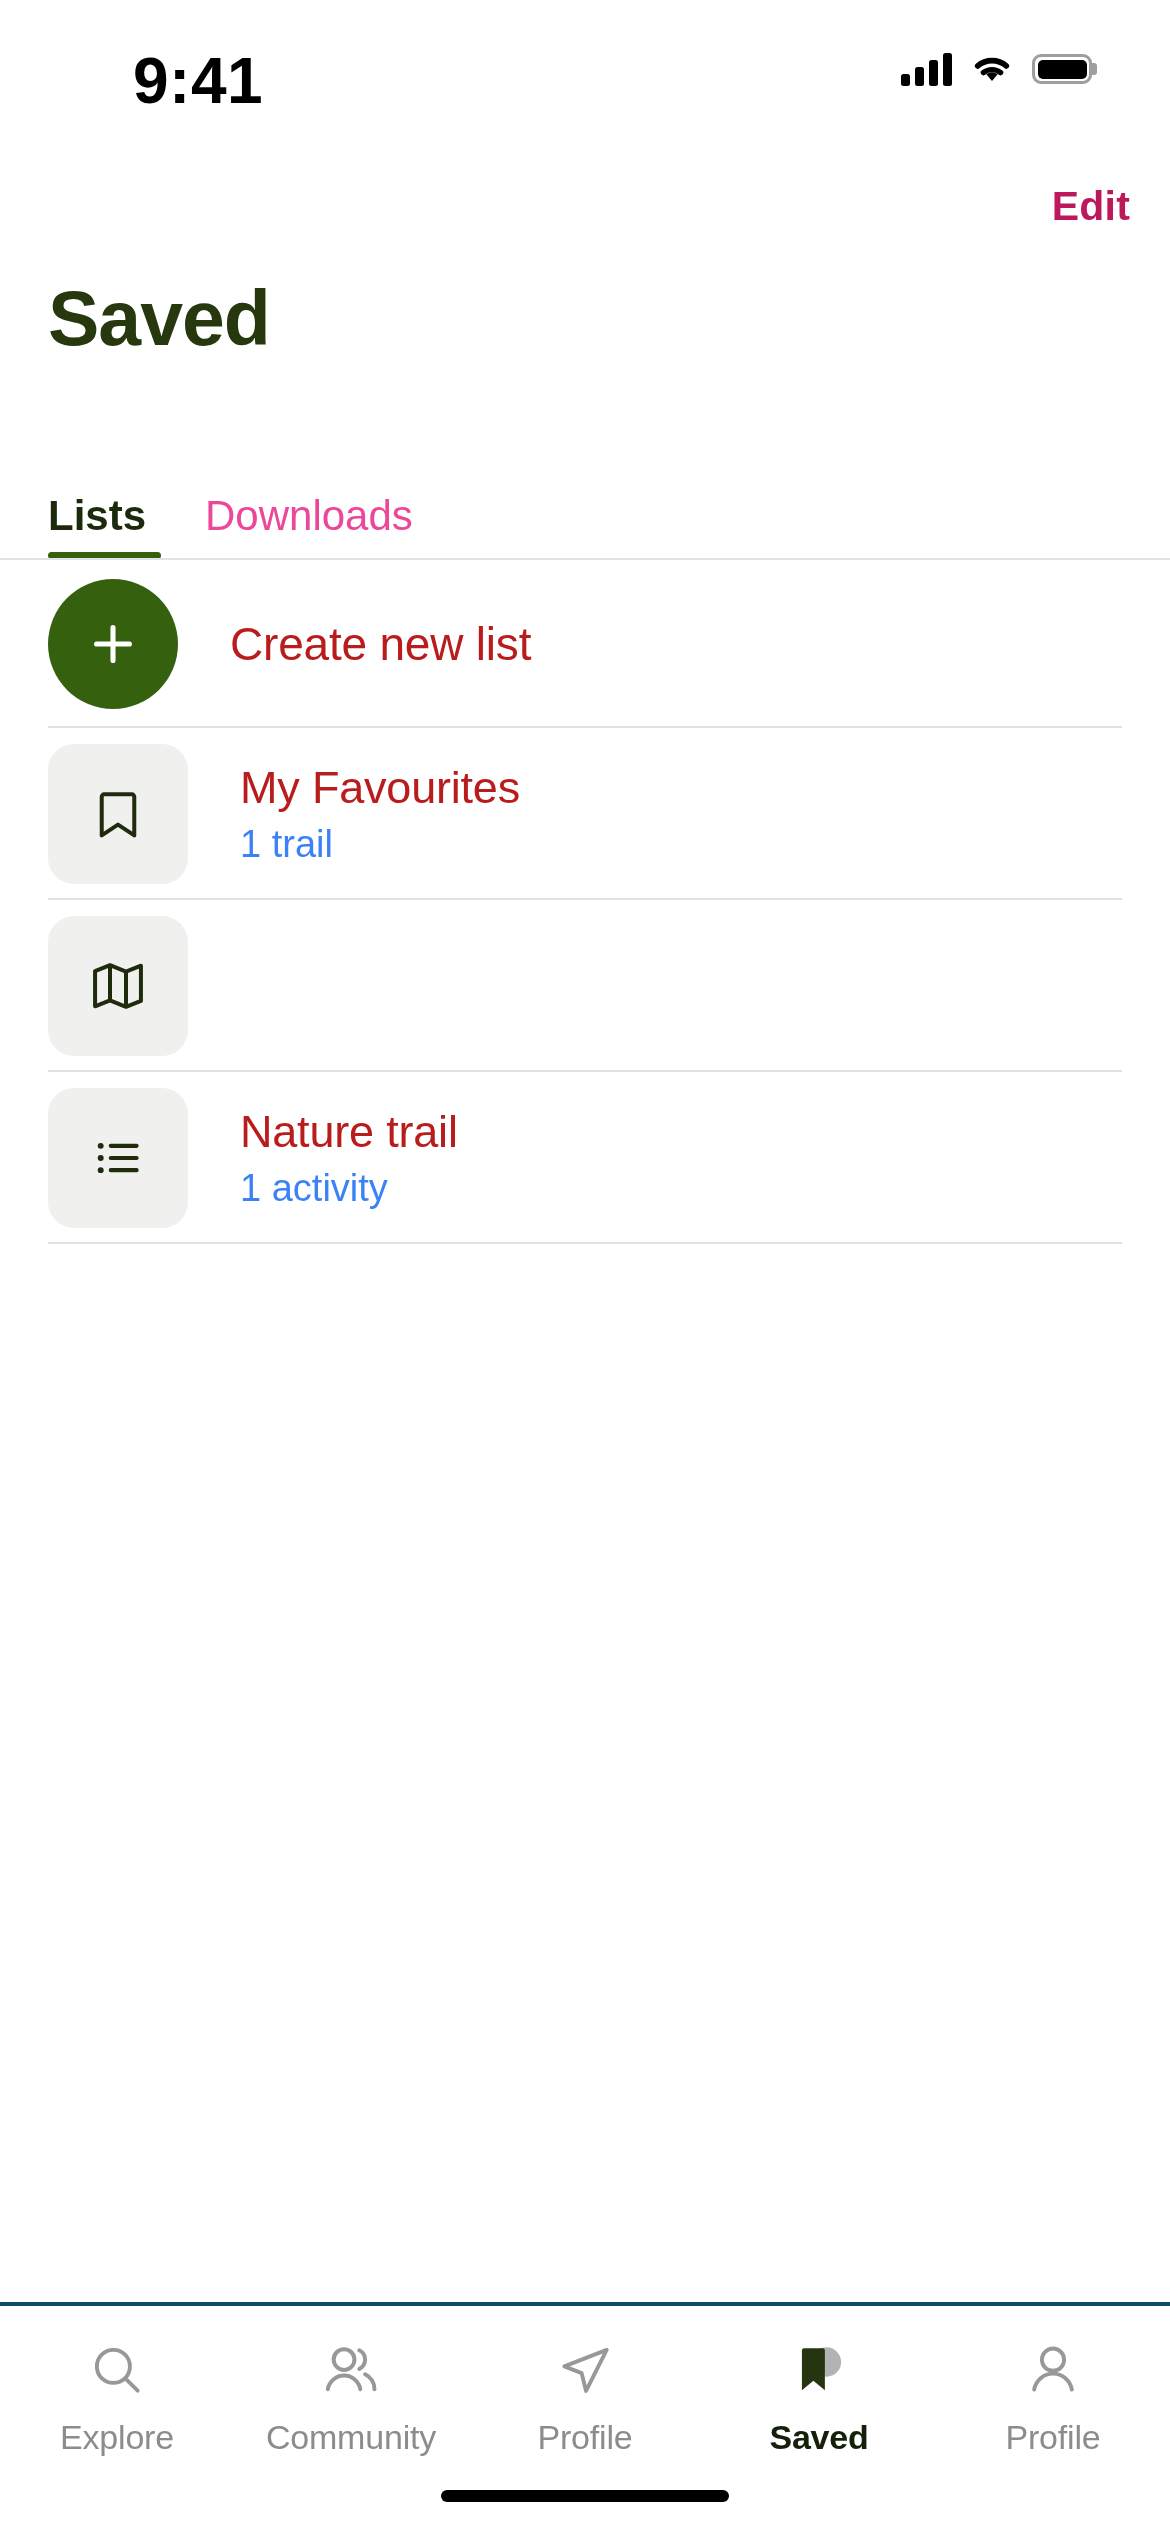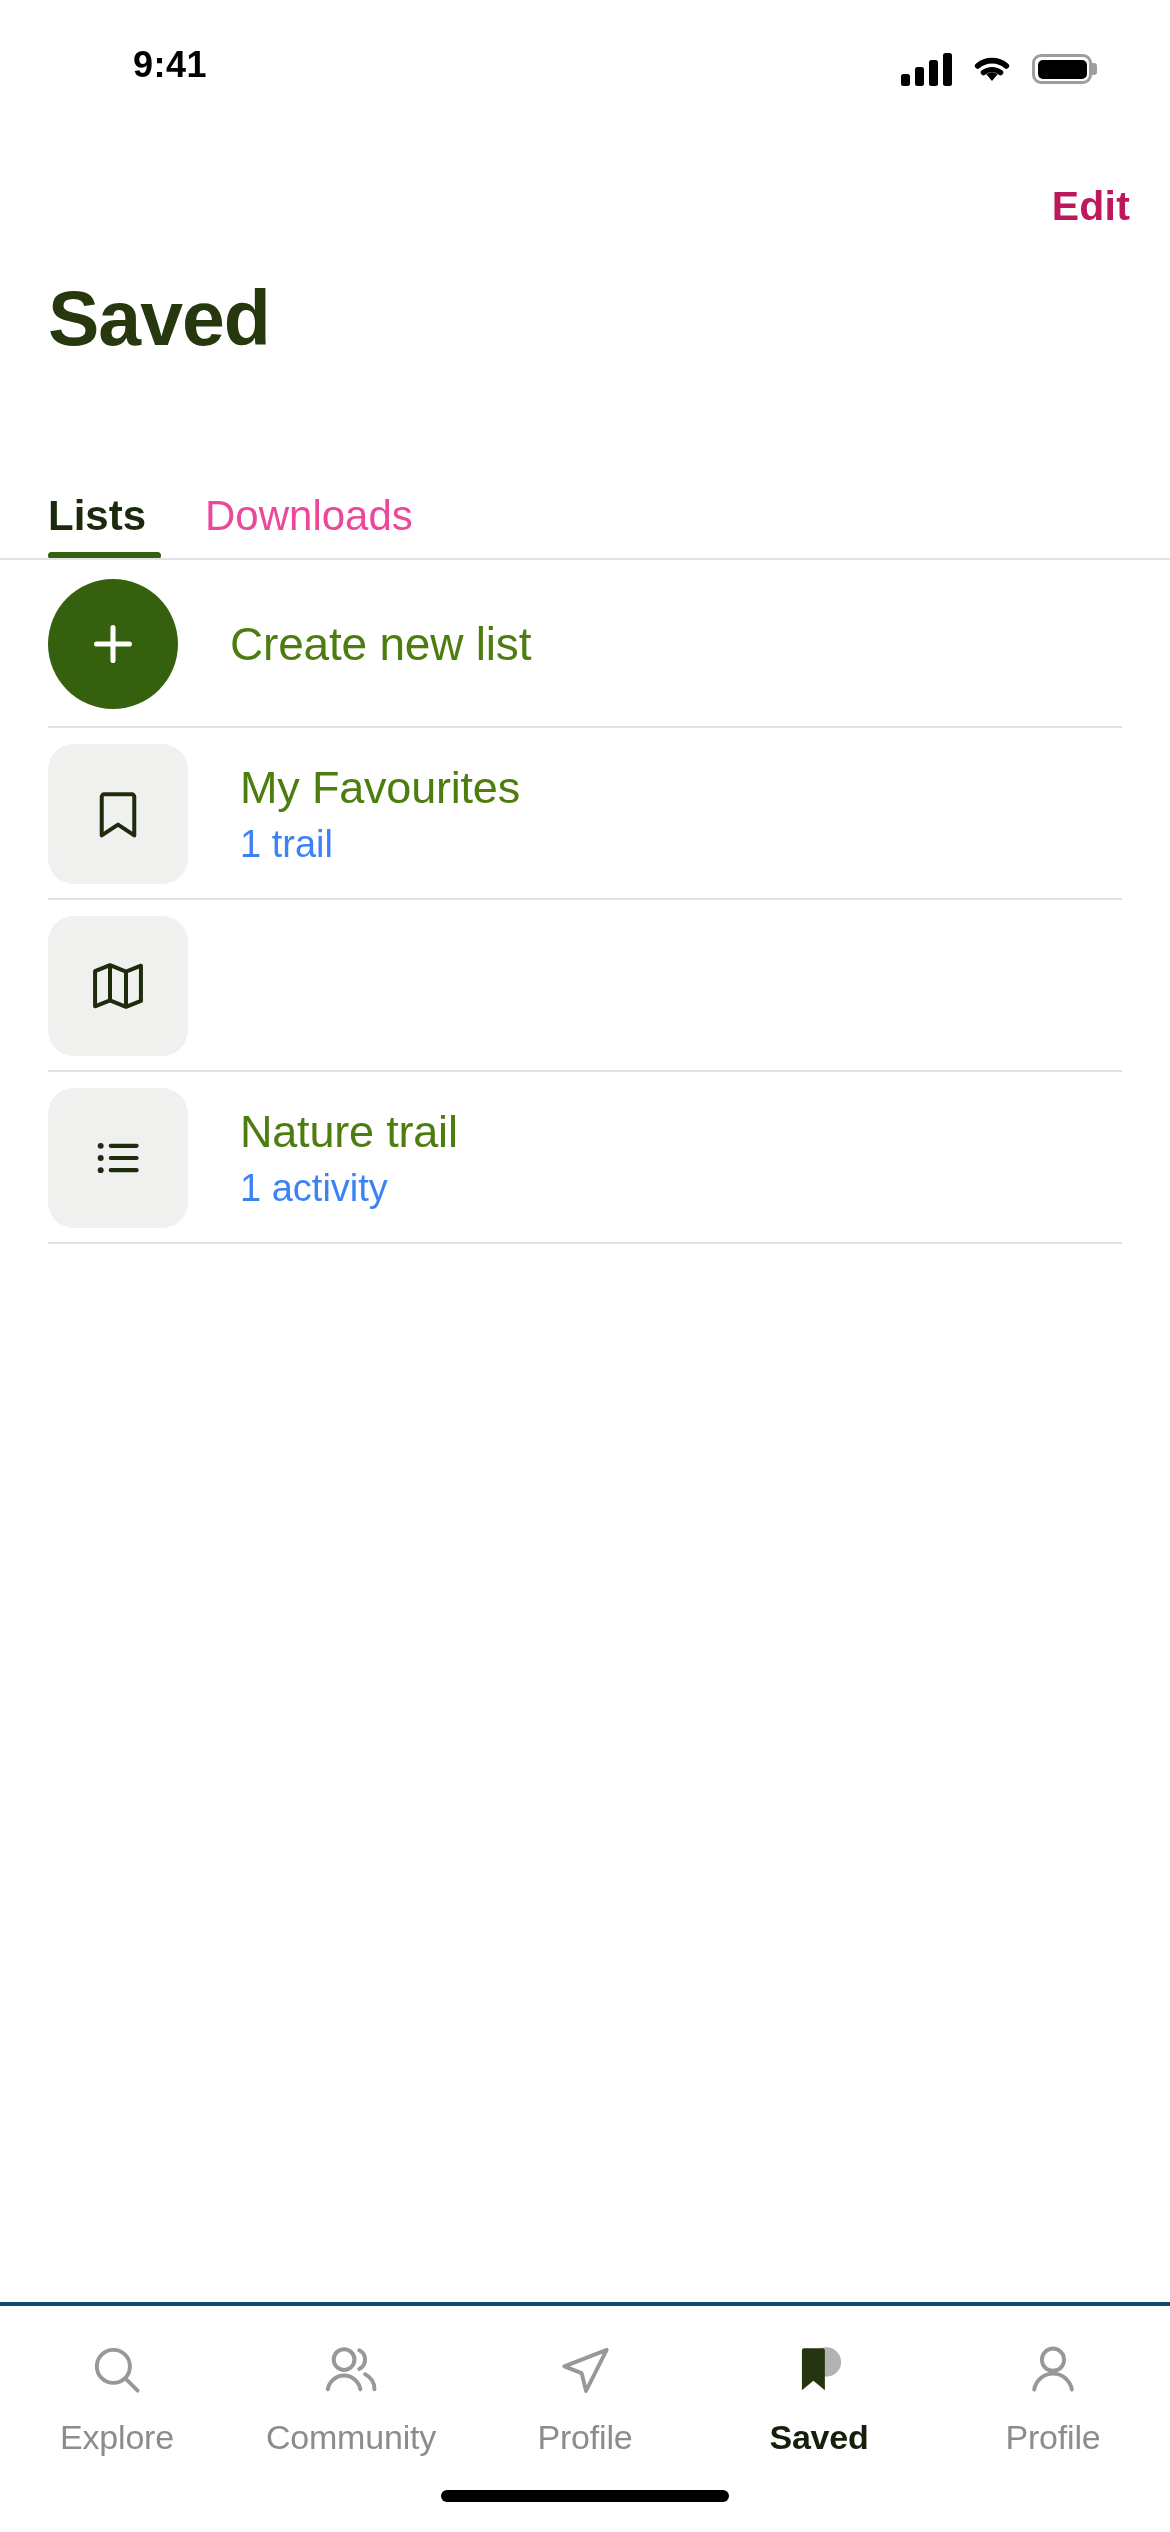--- a/index.html
+++ b/index.html
@@ -11,21 +11,21 @@
     overflow:hidden;
   }
   .phone { position:relative; width:1170px; height:2532px; background:#fff; }
 
   
   .statusbar {
     position:absolute; top:0; left:0; width:1170px; height:140px;
   }
   .status-time {
     position:absolute; left:133px; top:44px;
-    font-size:36px; font-weight:600; color:#000; letter-spacing:0.5px;
+    font-size:64px; font-weight:600; color:#000; letter-spacing:0.5px;
   }
   .status-right {
     position:absolute; right:78px; top:46px;
     display:flex; align-items:center; gap:18px; height:46px;
   }
   .cellular { display:flex; align-items:flex-end; gap:5px; height:34px; }
   .cellular i { display:block; width:9px; background:#000; border-radius:2.5px; }
   .cellular i:nth-child(1){height:12px;}
   .cellular i:nth-child(2){height:19px;}
   .cellular i:nth-child(3){height:26px;}
@@ -96,21 +96,21 @@
 
   .tile {
     width:140px; height:140px; border-radius:26px;
     background:#f0f0ef; display:flex; align-items:center; justify-content:center;
     flex:0 0 auto;
   }
   .tile svg { display:block; }
 
   .row-text { margin-left:52px; display:flex; flex-direction:column; justify-content:center; }
   .row-title {
-    font-size:45px; font-weight:500; color:#4d7c0f; line-height:1.15;
+    font-size:45px; font-weight:500; color:#b91c1c; line-height:1.15;
     letter-spacing:-0.2px;
   }
   .row-title.create { font-size:46px; }
   .row-sub {
     font-size:38px; font-weight:400; color:#3b82f6; margin-top:10px; line-height:1.1;
   }
   .divider {
     position:absolute; left:48px; right:48px; bottom:0;
     height:2px; background:#e0e0e0;
   }

